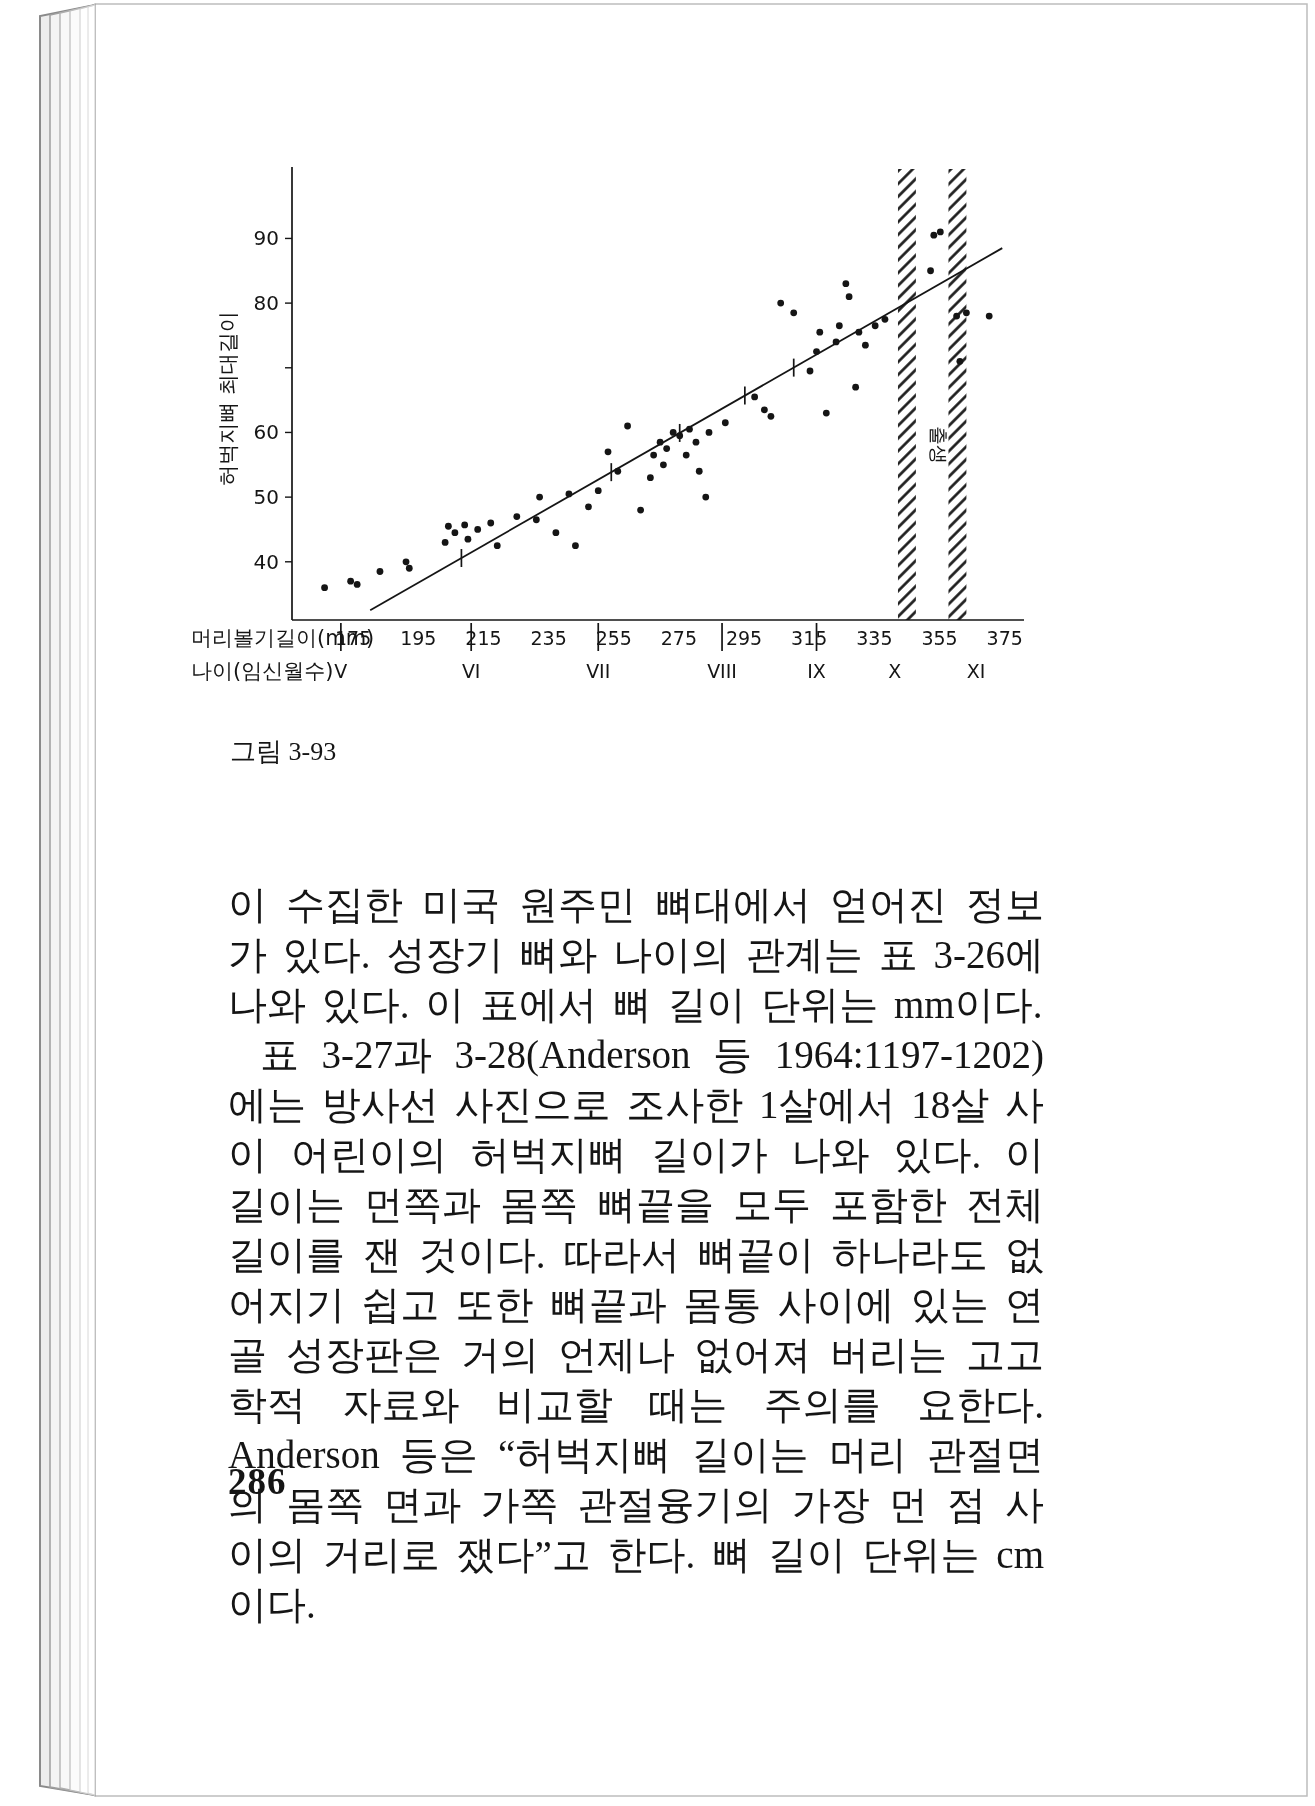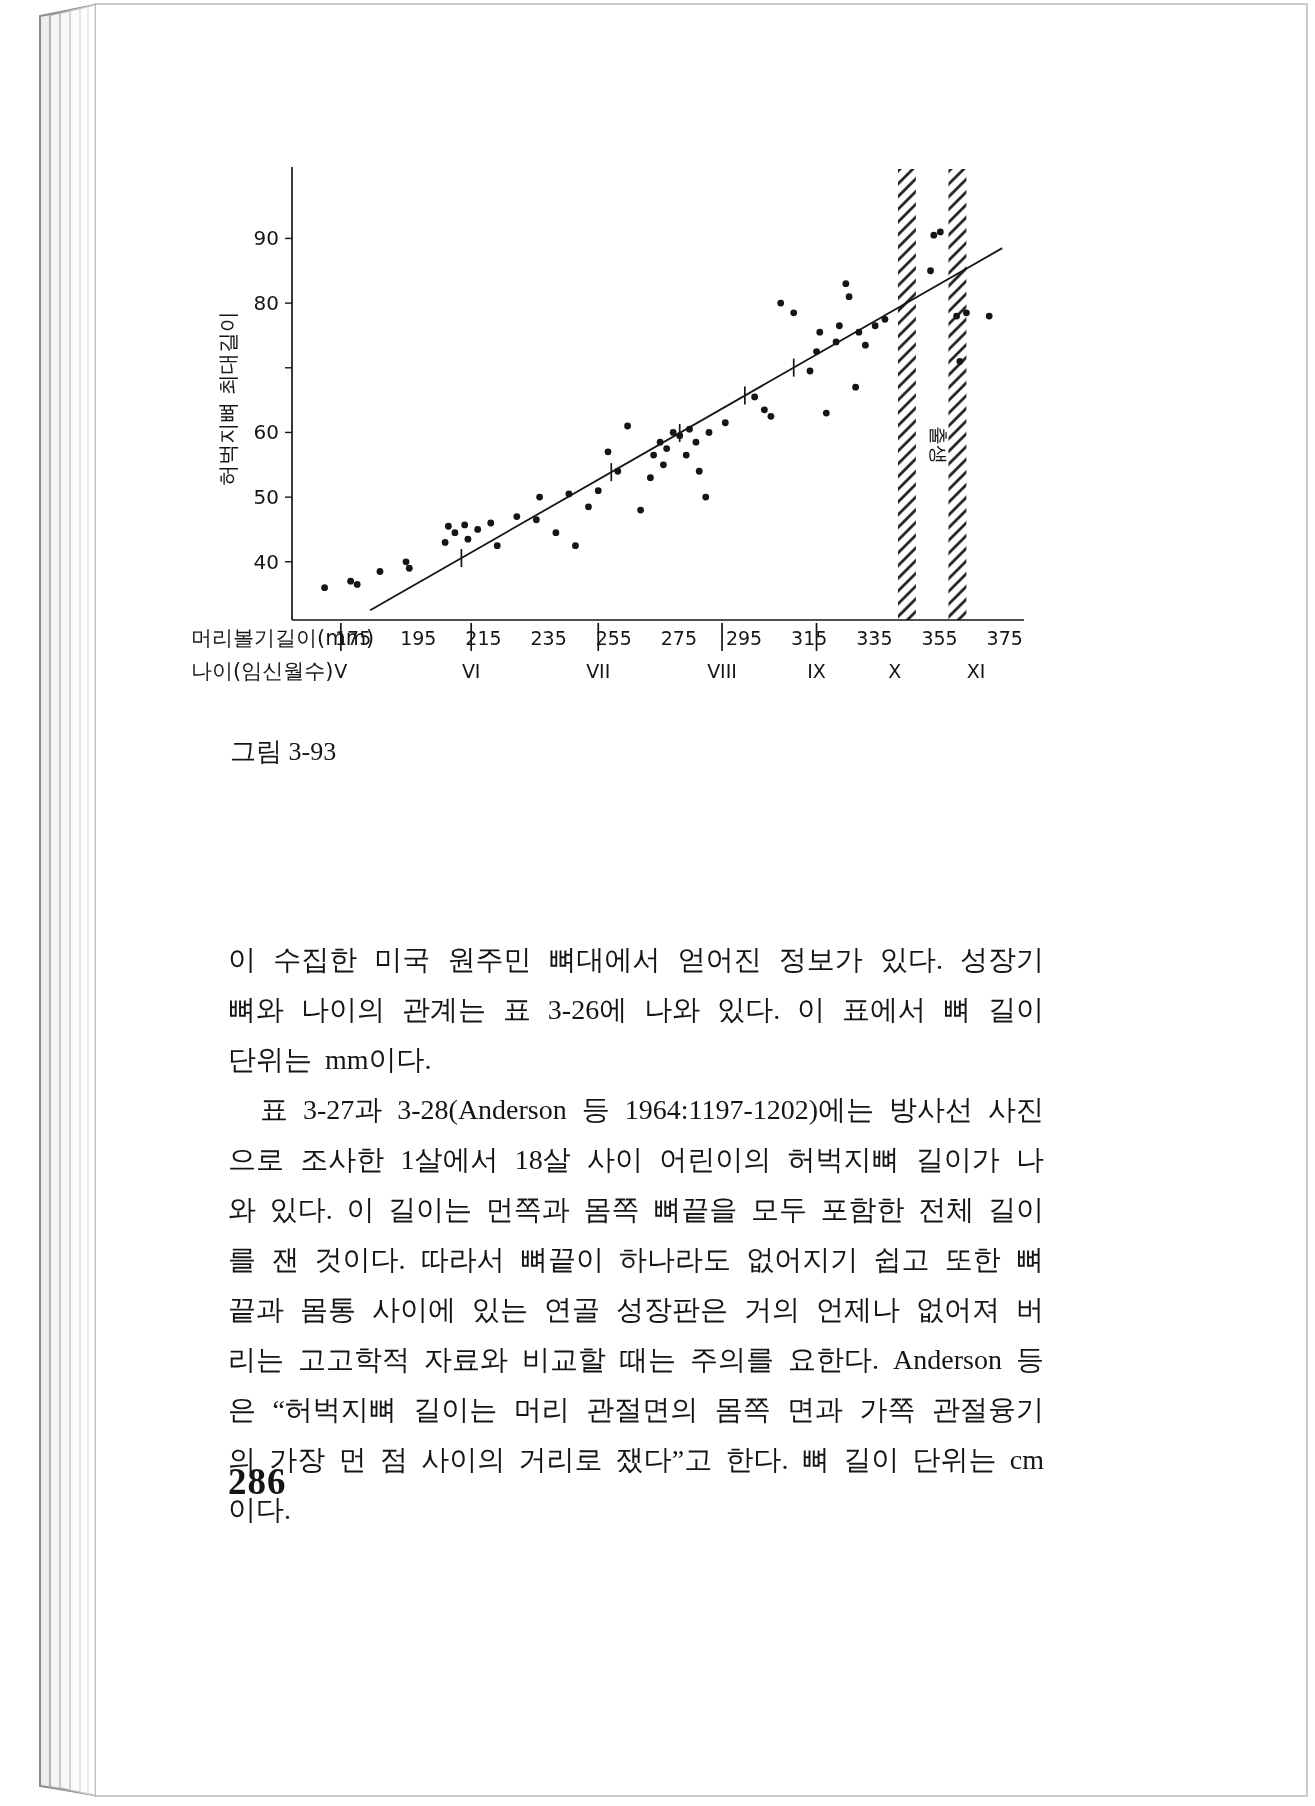--- a/index.html
+++ b/index.html
@@ -9,21 +9,21 @@
   .edges { position:absolute; left:0; top:0; z-index:0; }
 
   .page { position:absolute; left:95px; top:4px; width:1212px; height:1792px; z-index:1; }
 
   .figure { position:absolute; left:90px; top:161px; width:870px; height:540px; }
 
   .caption { position:absolute; left:135px; top:728px; width:812px; display:flex; font-size:26px; line-height:39px; }
   .caption-label { width:112px; flex:0 0 auto; margin-right:12px; white-space:nowrap; }
   .caption-text { flex:1; text-align:justify; word-spacing:2px; }
 
-  .body-text { position:absolute; left:133px; top:931px; width:816px; font-size:28px; line-height:50px; }
+  .body-text { position:absolute; left:133px; top:876px; width:816px; font-size:39px; line-height:50px; }
   .body-text p { text-align:justify; word-spacing:6px; }
   .body-text p.indent { text-indent:32px; }
 
   .page-number { position:absolute; left:133px; top:1456px; font-size:37px; letter-spacing:1px;font-weight:bold; }
 
   svg text { font-family:"DejaVu Sans","Liberation Sans",sans-serif; }
 </style>
 </head>
 <body>
 

